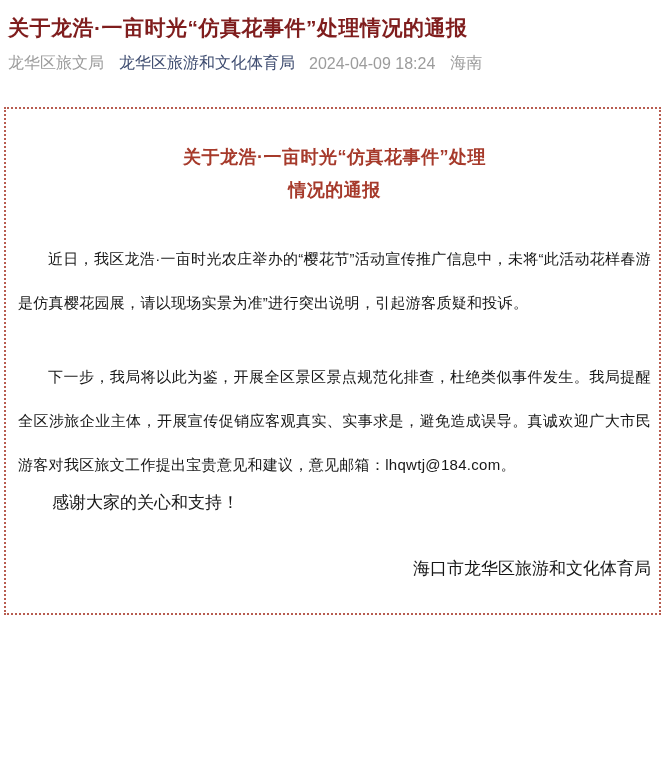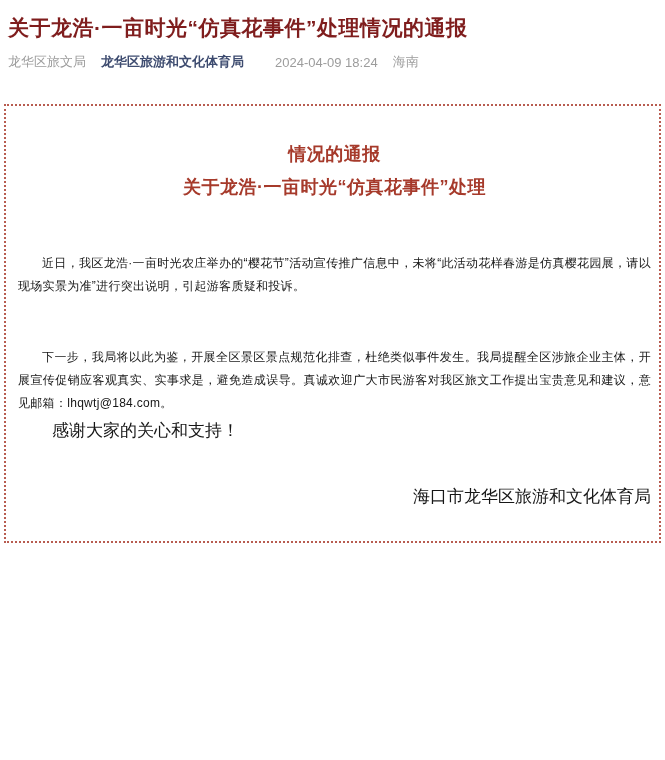--- a/index.html
+++ b/index.html
@@ -20,30 +20,30 @@
     font-size: 21px;
     line-height: 30px;
     font-weight: 700;
     color: #7f1d1d;
     letter-spacing: 0.5px;
   }
   .meta-row {
     margin: 10px 8px 0 8px;
     display: flex;
     align-items: center;
-    font-size: 13px;
+    font-size: 16px;
     color: #9c9c9c;
     white-space: nowrap;
   }
   .meta-row .source-tag { margin-right: 15px; }
   .meta-row .publisher-link {
     color: #3e4c70;
-    font-weight: 700;
+    font-weight: 400;
     text-decoration: none;
-    margin-right: 31px;
+    margin-right: 14px;
     cursor: pointer;
   }
   .meta-row .timestamp { margin-right: 15px; }
   .meta-row .location-tag { }
   
   .notice-box {
     margin: 33px 4px 6px 4px;
     border: 2px dotted #b85c50;
     background: #ffffff;
     padding: 32px 8px 28px 12px;
@@ -51,23 +51,23 @@
   }
   .notice-heading {
     text-align: center;
     color: #a63a2b;
     font-weight: 700;
     font-size: 18px;
     line-height: 33px;
     letter-spacing: 0.5px;
   }
   .notice-para {
-    margin-top: 48px;
-    font-size: 12px;
-    line-height: 23px;
+    margin-top: 30px;
+    font-size: 15px;
+    line-height: 44px;
     text-indent: 2em;
     text-align: justify;
     letter-spacing: 0.3px;
   }
   .notice-para .emphasis {
     color: #ad382a;
     font-weight: 700;
   }
   .thanks-line {
     font-size: 17px;
@@ -92,22 +92,22 @@
   <div class="meta-row">
     <span class="source-tag">龙华区旅文局</span>
     <a class="publisher-link">龙华区旅游和文化体育局</a>
     <span class="timestamp">2024-04-09 18:24</span>
     <span class="location-tag">海南</span>
   </div>
 
   <div class="notice-box">
 
     <div class="notice-heading">
+      <div>关于龙浩·一亩时光“仿真花事件”处理</div>
       <div>情况的通报</div>
-      <div>关于龙浩·一亩时光“仿真花事件”处理</div>
     </div>
 
     <p class="notice-para">近日，我区龙浩·一亩时光农庄举办的“樱花节”活动宣传推广信息中，未将“此活动花样春游是仿真樱花园展，请以现场实景为准”进行突出说明，引起游客质疑和投诉。</p>
 
 
     <p class="notice-para">下一步，我局将以此为鉴，开展全区景区景点规范化排查，杜绝类似事件发生。我局提醒全区涉旅企业主体，开展宣传促销应客观真实、实事求是，避免造成误导。真诚欢迎广大市民游客对我区旅文工作提出宝贵意见和建议，意见邮箱：lhqwtj@184.com。</p>
 
     <p class="thanks-line">感谢大家的关心和支持！</p>
 
     <div class="sign-block">

